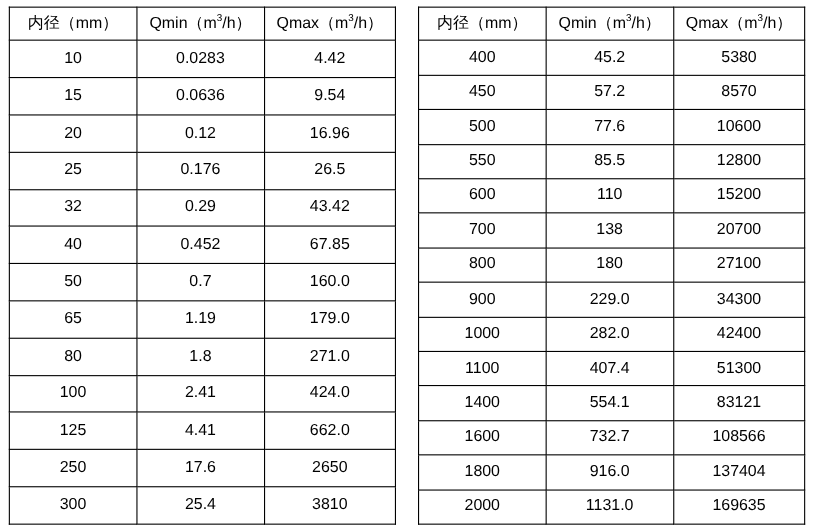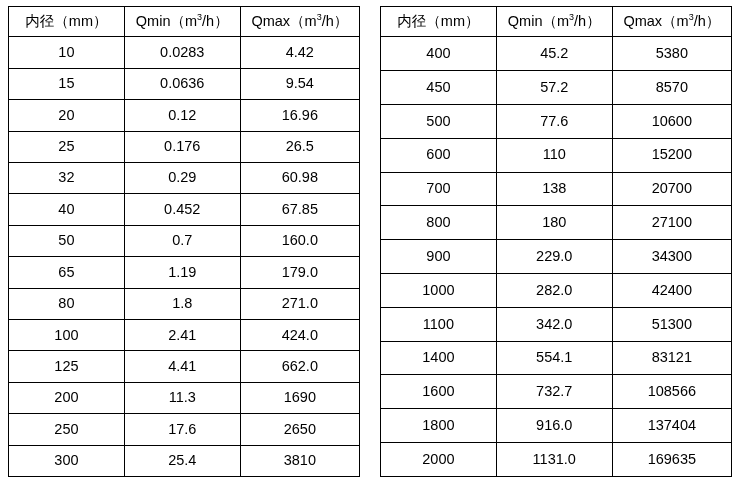--- a/index.html
+++ b/index.html
@@ -91,21 +91,21 @@
           <td>16.96</td>
         </tr>
         <tr>
           <td>25</td>
           <td>0.176</td>
           <td>26.5</td>
         </tr>
         <tr>
           <td>32</td>
           <td>0.29</td>
-          <td>60.98</td>
+          <td>43.42</td>
         </tr>
         <tr>
           <td>40</td>
           <td>0.452</td>
           <td>67.85</td>
         </tr>
         <tr>
           <td>50</td>
           <td>0.7</td>
           <td>160.0</td>
@@ -122,25 +122,20 @@
         </tr>
         <tr>
           <td>100</td>
           <td>2.41</td>
           <td>424.0</td>
         </tr>
         <tr>
           <td>125</td>
           <td>4.41</td>
           <td>662.0</td>
-        </tr>
-        <tr>
-          <td>200</td>
-          <td>11.3</td>
-          <td>1690</td>
         </tr>
         <tr>
           <td>250</td>
           <td>17.6</td>
           <td>2650</td>
         </tr>
         <tr>
           <td>300</td>
           <td>25.4</td>
           <td>3810</td>
@@ -171,20 +166,25 @@
           <td>450</td>
           <td>57.2</td>
           <td>8570</td>
         </tr>
         <tr>
           <td>500</td>
           <td>77.6</td>
           <td>10600</td>
         </tr>
         <tr>
+          <td>550</td>
+          <td>85.5</td>
+          <td>12800</td>
+        </tr>
+        <tr>
           <td>600</td>
           <td>110</td>
           <td>15200</td>
         </tr>
         <tr>
           <td>700</td>
           <td>138</td>
           <td>20700</td>
         </tr>
         <tr>
@@ -197,21 +197,21 @@
           <td>229.0</td>
           <td>34300</td>
         </tr>
         <tr>
           <td>1000</td>
           <td>282.0</td>
           <td>42400</td>
         </tr>
         <tr>
           <td>1100</td>
-          <td>342.0</td>
+          <td>407.4</td>
           <td>51300</td>
         </tr>
         <tr>
           <td>1400</td>
           <td>554.1</td>
           <td>83121</td>
         </tr>
         <tr>
           <td>1600</td>
           <td>732.7</td>

